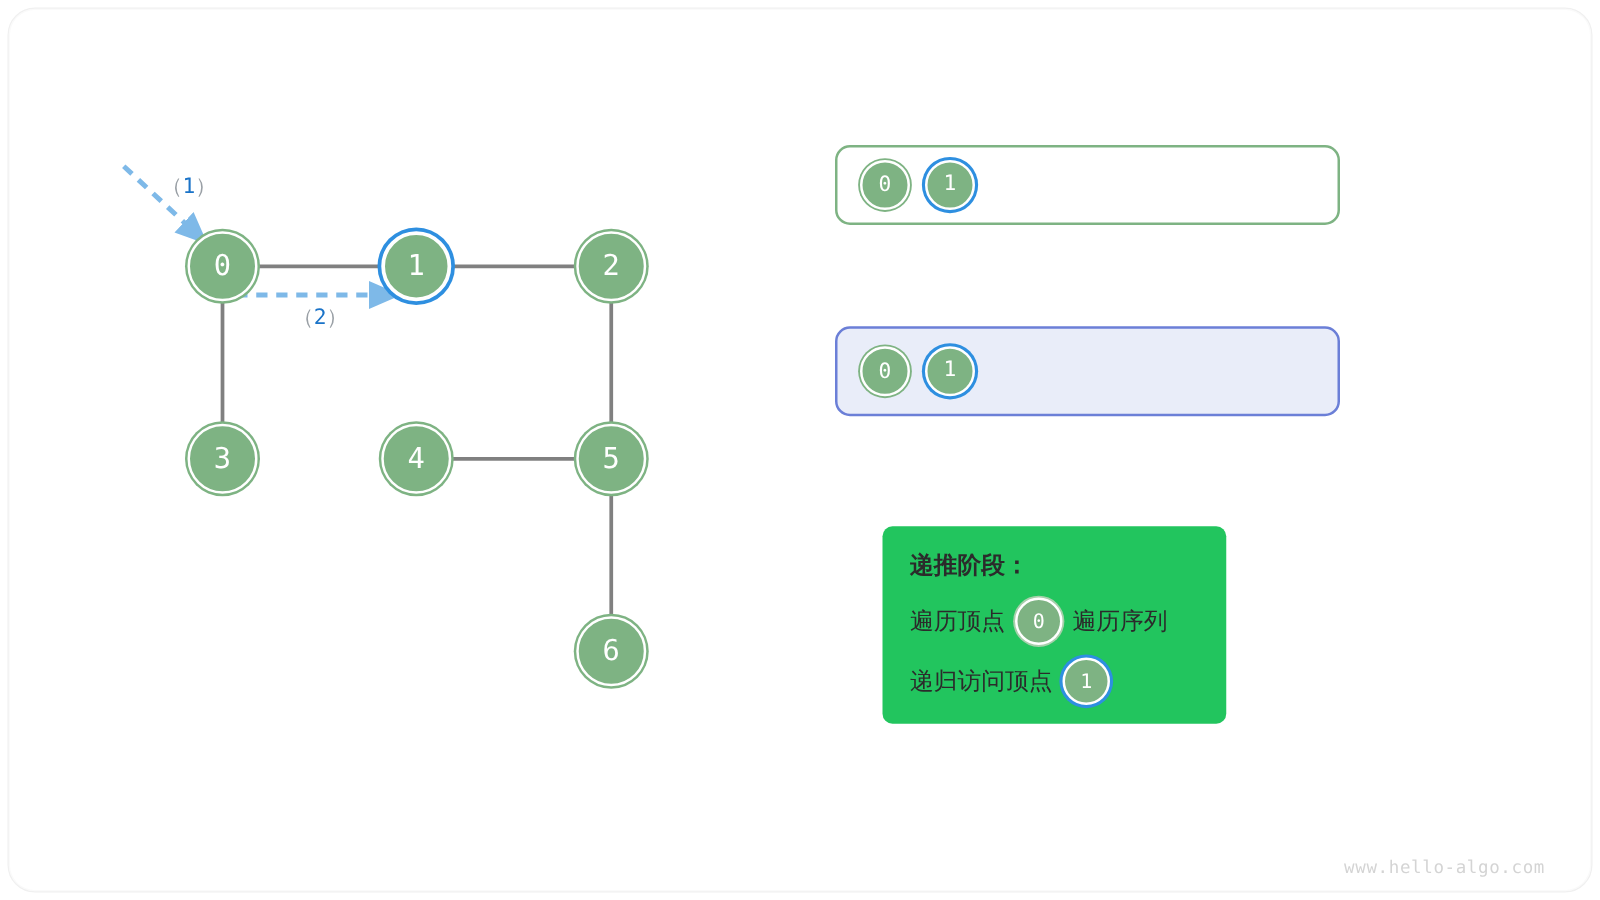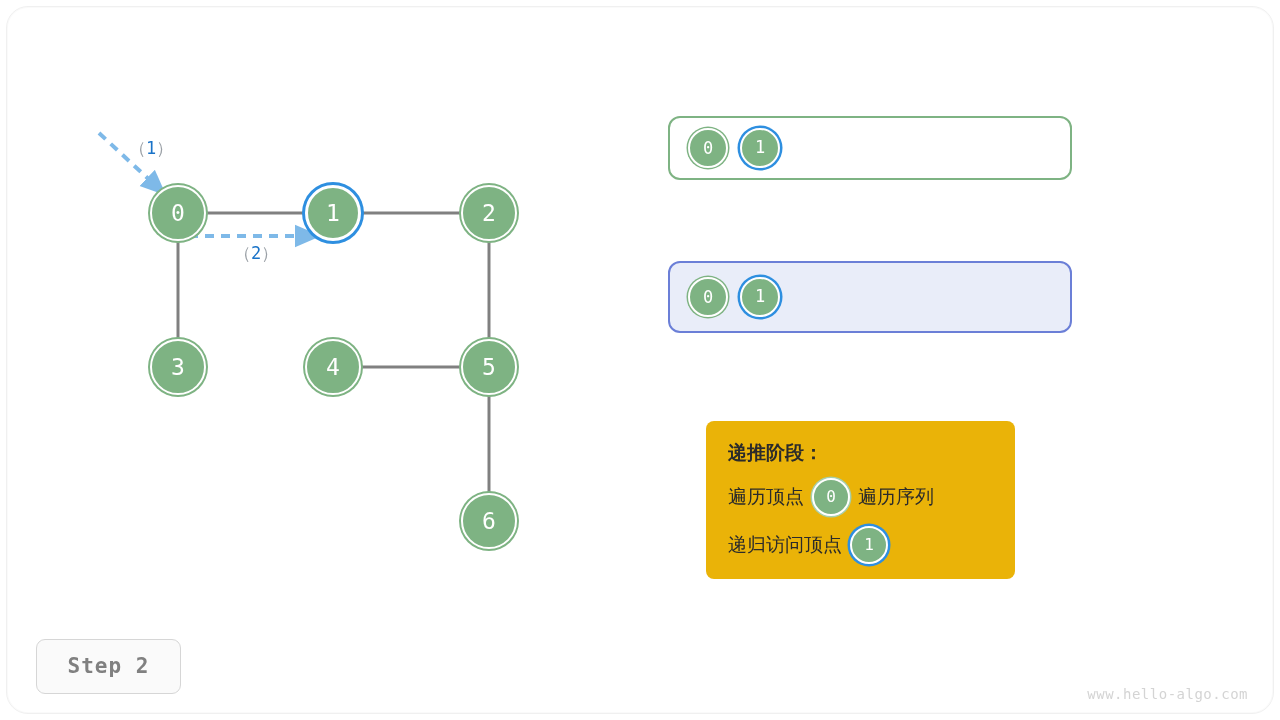--- a/index.html
+++ b/index.html
@@ -121,22 +121,22 @@
   .chip.hl {
     box-shadow: 0 0 0 2.5px #2e8fe0;
     border: 2.5px solid #ffffff;
     line-height: 35px;
   }
 
   
   #info-card {
     position: absolute;
     left: 706px; top: 421px;
-    width: 309px; height: 158px;
-    background: #eab308;
+    width: 275px; height: 158px;
+    background: #22c55e;
     border-radius: 8px;
     padding: 22px 34px 0 22px;
   }
   #info-heading {
     font-size: 19px;
     font-weight: bold;
     color: #2b2b2b;
     line-height: 1.1;
     margin-bottom: 14px;
   }
@@ -181,21 +181,21 @@
     font-size: 21px;
     font-weight: bold;
     line-height: 53px;
     text-align: center;
     letter-spacing: 1px;
   }
 
   
   #footer {
     position: absolute;
-    right: 32px; bottom: 18px;
+    right: 44px; bottom: 18px;
     font-family: "DejaVu Sans Mono", "Liberation Mono", monospace;
     font-size: 14px;
     color: #d4d4d4;
     letter-spacing: 0.5px;
   }
 </style>
 </head>
 <body>
 
 <div id="canvas">
@@ -257,17 +257,16 @@
       <span>遍历顶点</span>
       <span class="info-chip">0</span>
       <span>遍历序列</span>
     </div>
     <div class="info-line">
       <span>递归访问顶点</span>
       <span class="info-chip hl">1</span>
     </div>
   </div>
 
-  <div id="step-badge">Step 2</div>
 
   <div id="footer">www.hello-algo.com</div>
 
 </div>
 
 </body></html>

